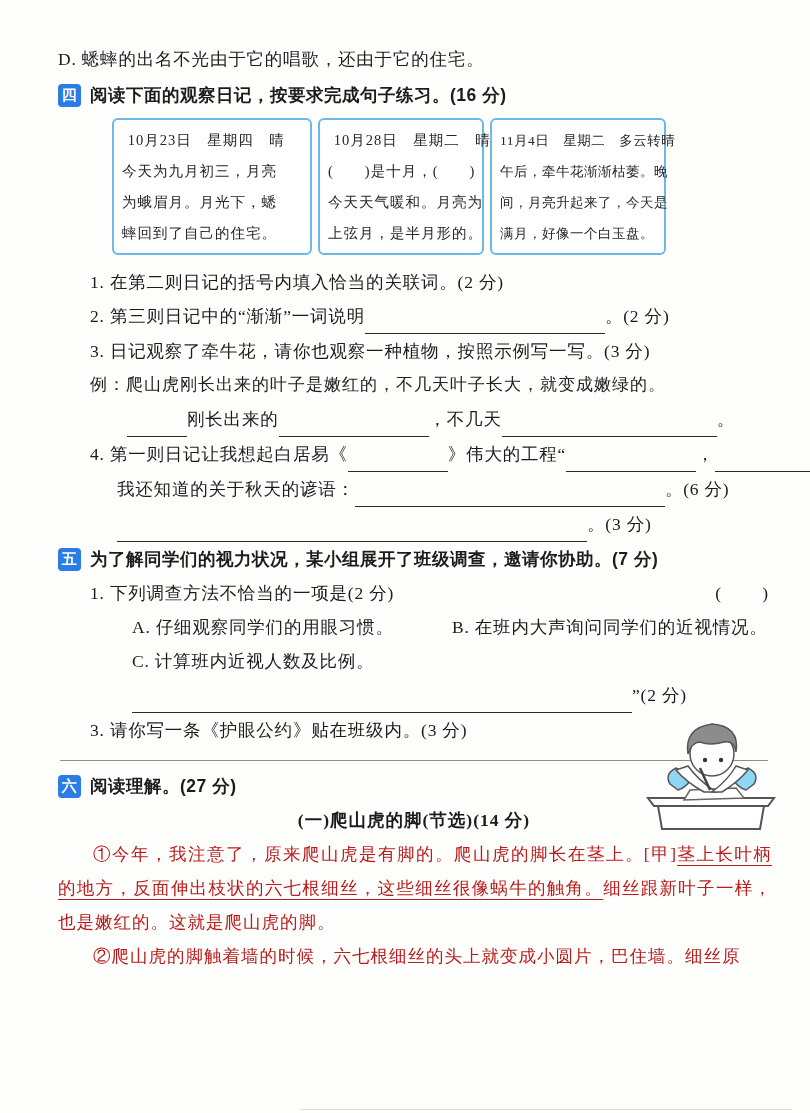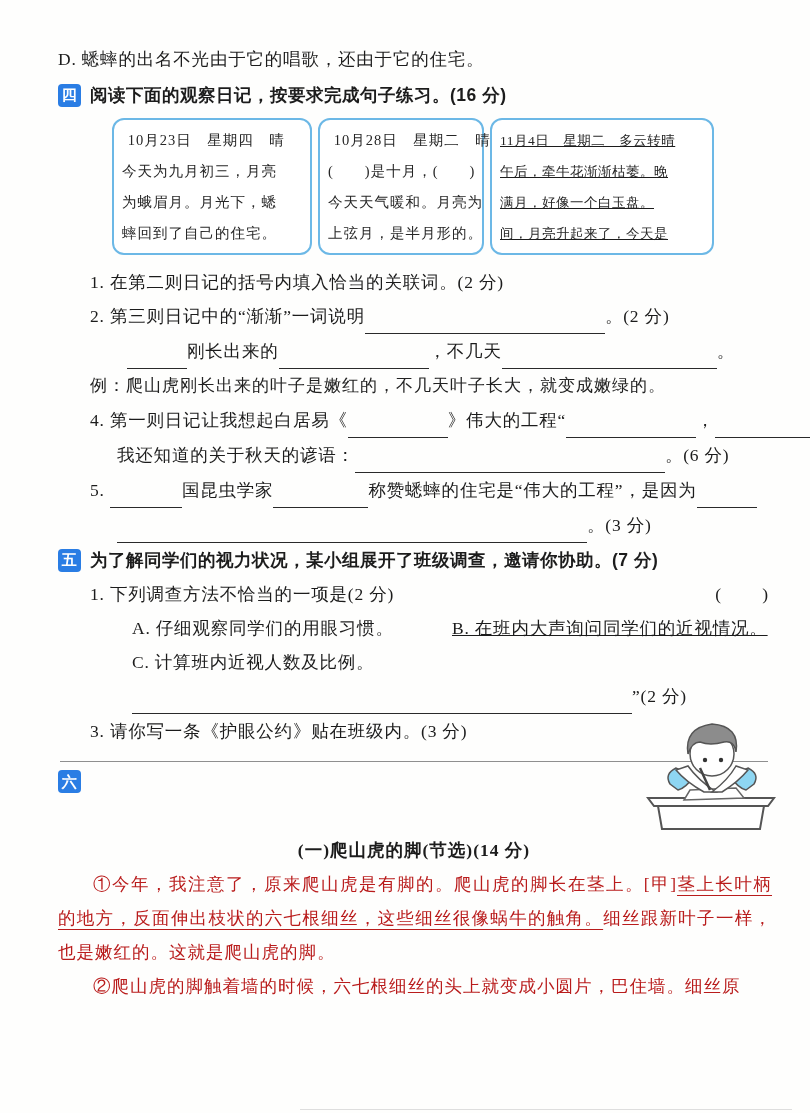--- a/index.html
+++ b/index.html
@@ -19,50 +19,50 @@
   .sec-header{display:flex; align-items:center; gap:9px; line-height:34px;
     font-family:"Liberation Sans","DejaVu Sans",sans-serif;
     font-weight:700; font-size:17.5px; letter-spacing:0.5px;}
   .sec-header.s4{margin-top:6px;}
   .badge{flex:0 0 auto; width:23px; height:23px; border-radius:4px;
     background:#2a7de4; color:#ffffff; font-size:15px; font-weight:700;
     display:flex; align-items:center; justify-content:center;
     font-family:"Liberation Sans","DejaVu Sans",sans-serif;}
   
   .diaries{display:flex; gap:6px; margin:6px 0 0 54px;}
-  .diary-box{border:2px solid #6cb8e6; border-radius:12px; background:#ffffff;
+  .diary-box{border:2px solid #6cb8e6; border-radius:6px; background:#ffffff;
     padding:5px 8px 4px 8px; box-sizing:border-box;}
   .diary-box .d-line{line-height:31px; letter-spacing:1px; color:#262626;
     font-size:14.5px; white-space:nowrap;}
   .diary-box.b1{width:200px;} .diary-box.b2{width:166px;}
-  .diary-box.b3{width:224px;text-decoration:underline;} .diary-box.b3 .d-line{font-size:13.5px; letter-spacing:0.5px;}
+  .diary-box.b3{width:176px;} .diary-box.b3 .d-line{font-size:13.5px; letter-spacing:0.5px;}
   .d-line.date{text-indent:0.4em;}
   
   .blank{display:inline-block; border-bottom:1.4px solid #2a2a2a;}
   .blank::after{content:"\00a0";}
   .w60{width:60px;} .w72{width:72px;} .w85{width:85px;} .w95{width:95px;}
   .w100{width:100px;} .w130{width:130px;} .w150{width:150px;} .w210{width:210px;} .w215{width:215px;} .w240{width:240px;}
   .w310{width:310px;} .w470{width:470px;} .w500{width:500px;}
   .q1-first{margin-top:10px;}
   .indent27{padding-left:27px;}
   .indent37{padding-left:37px;}
   .indent42{padding-left:42px;}
   .kai{font-size:17px; letter-spacing:1px; color:#222222;}
   
   .choice-line{display:flex; align-items:baseline;}
   .choice-line .paren{margin-left:auto; letter-spacing:2px;}
   .opt-row{display:flex; padding-left:42px;}
   .opt-row .opt-a{flex:0 0 320px; white-space:nowrap;}
-  .opt-row .opt-b{white-space:nowrap;text-decoration:underline;}
+  .opt-row .opt-b{white-space:nowrap;}
   
   .divider{margin:13px 2px 0 2px; border-top:1.5px solid #8f8f8f; height:0;}
   .sec-header.s6{margin-top:8px;}
   
   .passage-title{text-align:center; font-size:17.5px; letter-spacing:1px;
-    line-height:34px; font-weight:600;margin-top:40px;}
+    line-height:34px; font-weight:600;}
   .passage{width:714px; font-size:17.5px; letter-spacing:1px; line-height:34px;
     text-align:justify; text-indent:2em; color:#b91c1c;}
   .ul{text-decoration:underline; text-underline-offset:5px; text-decoration-thickness:1px;}
   
   .illus{position:absolute; left:642px; top:712px; width:138px; height:120px;}
 </style>
 </head>
 <body>
 
 <div class="page">
@@ -83,38 +83,38 @@
     </div>
     <div class="diary-box b2">
       <div class="d-line date">10月28日　星期二　晴</div>
       <div class="d-line">(　　)是十月，(　　)</div>
       <div class="d-line">今天天气暖和。月亮为</div>
       <div class="d-line">上弦月，是半月形的。</div>
     </div>
     <div class="diary-box b3">
       <div class="d-line">11月4日　星期二　多云转晴</div>
       <div class="d-line">午后，牵牛花渐渐枯萎。晚</div>
+      <div class="d-line">间，月亮升起来了，今天是</div>
       <div class="d-line">满月，好像一个白玉盘。</div>
-      <div class="d-line">间，月亮升起来了，今天是</div>
     </div>
   </div>
 
   <div class="q q1-first">1. 在第二则日记的括号内填入恰当的关联词。(2 分)</div>
 
   <div class="q"><span>2. 第三则日记中的“渐渐”一词说明</span><span class="blank w240"></span><span>。(2 分)</span></div>
 
+  <div class="q">3. 日记观察了牵牛花，请你也观察一种植物，按照示例写一写。(3 分)</div>
+
+  <div class="q kai">例：爬山虎刚长出来的叶子是嫩红的，不几天叶子长大，就变成嫩绿的。</div>
 
   <div class="q indent37"><span class="blank w60"></span><span>刚长出来的</span><span class="blank w150"></span><span>，不几天</span><span class="blank w215"></span><span>。</span></div>
-
-  <div class="q kai">例：爬山虎刚长出来的叶子是嫩红的，不几天叶子长大，就变成嫩绿的。</div>
 
   <div class="q"><span>4. 第一则日记让我想起白居易《</span><span class="blank w100"></span><span>》伟大的工程“</span><span class="blank w130"></span><span>，</span><span class="blank w100"></span></div>
   <div class="q indent27"><span>我还知道的关于秋天的谚语：</span><span class="blank w310"></span><span>。(6 分)</span></div>
 
-  <div class="q"><span>5. </span><span class="blank w72"></span><span>国昆虫学家</span><span class="blank w95"></span><span>称赞蟋蟀的住宅是“伟大的工程”，是因为</span><span class="blank w60"></span></div>
   <div class="q indent27"><span class="blank w470"></span><span>。(3 分)</span></div>
 
   <div class="sec-header">
     <span class="badge">五</span>
     <span>为了解同学们的视力状况，某小组展开了班级调查，邀请你协助。(7 分)</span>
   </div>
 
   <div class="q choice-line">
       <span>1. 下列调查方法不恰当的一项是(2 分)</span>
       <span class="paren">(　　)</span>
@@ -129,20 +129,21 @@
   </div>
 
   <div class="q indent42"><span class="blank w500"></span><span>”(2 分)</span></div>
 
   <div class="q">3. 请你写一条《护眼公约》贴在班级内。(3 分)</div>
 
   <div class="divider"></div>
 
   <div class="sec-header s6">
     <span class="badge">六</span>
+    <span>阅读理解。(27 分)</span>
   </div>
 
   <div class="passage-title">(一)爬山虎的脚(节选)(14 分)</div>
 
   <div class="passage"><span>①今年，我注意了，原来爬山虎是有脚的。爬山虎的脚长在茎上。[甲]</span><span class="ul">茎上长叶柄的地方，反面伸出枝状的六七根细丝，这些细丝很像蜗牛的触角。</span><span>细丝跟新叶子一样，也是嫩红的。这就是爬山虎的脚。</span></div>
 
   <div class="passage">②爬山虎的脚触着墙的时候，六七根细丝的头上就变成小圆片，巴住墙。细丝原</div>
 
   <svg class="illus" viewBox="0 0 138 120">
 

